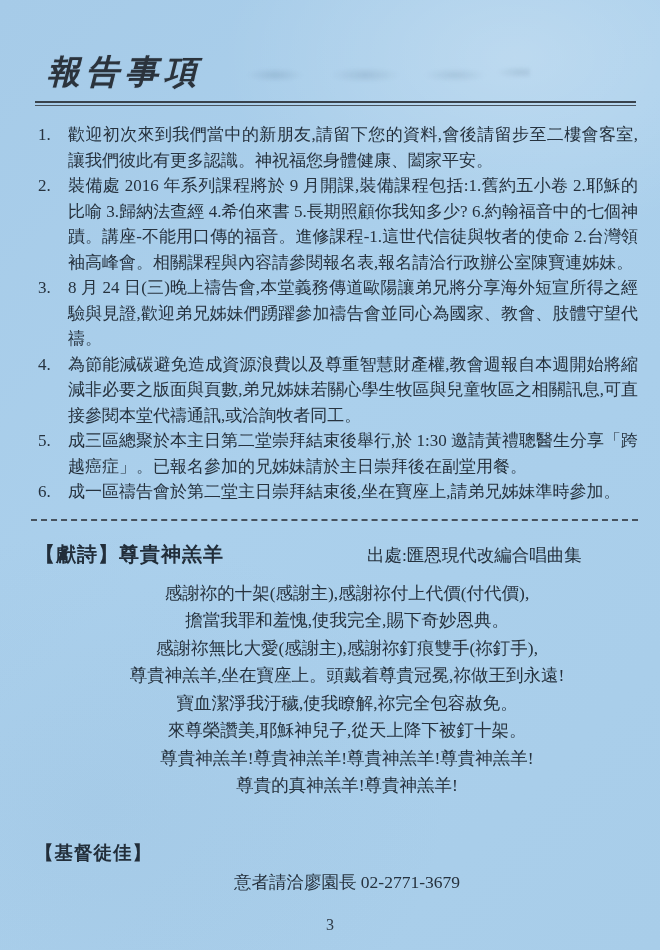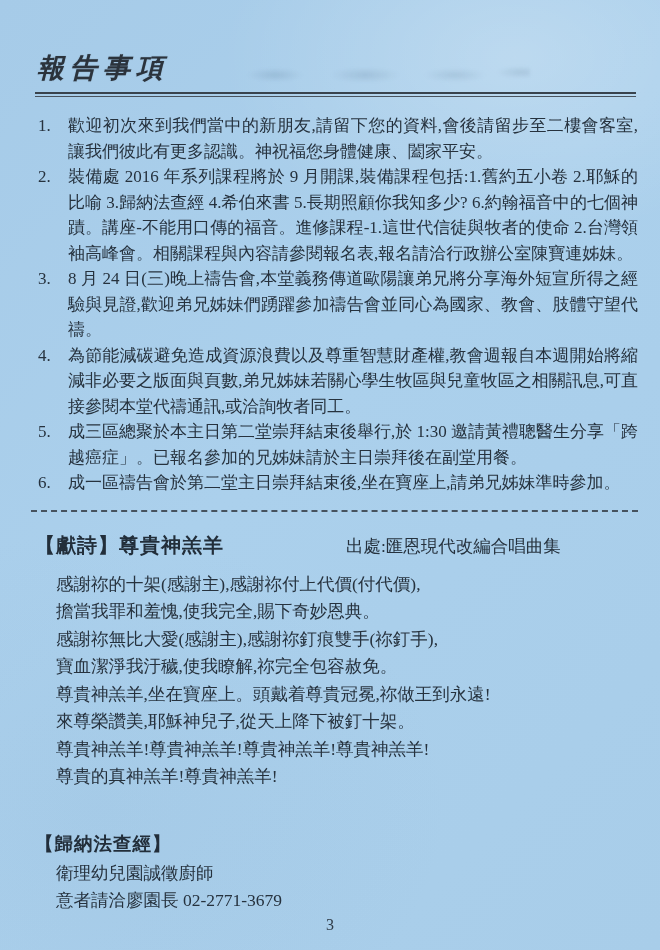--- a/index.html
+++ b/index.html
@@ -24,22 +24,22 @@
     box-sizing: border-box;
   }
   .content {
     position: absolute;
     left: 35px;
     right: 22px;
     top: 0;
   }
   
   .doc-title {
-    margin: 50px 0 6px 2px;
-    font-size: 27px;
+    margin: 50px 0 6px 12px;
+    font-size: 33px;
     font-weight: bold;
     font-style: italic;
     letter-spacing: 6px;
     color: #2b333c;
     text-shadow: 0 0 1px rgba(43,51,60,0.4);
   }
   .title-rule {
     height: 2px;
     border-top: 2.5px solid #39434d;
     border-bottom: 1.5px solid #4a545e;
@@ -95,29 +95,30 @@
     gap: 44px;
   }
   .hymn-title {
     font-size: 20px;
     font-weight: bold;
     letter-spacing: 1px;
     color: #222e3a;
   }
   .hymn-source {
     font-size: 17.5px;
-    margin-left: 78px;
+    margin-left: 99px;
   }
   .hymn-lines {
     margin: 12px 0 0 21px;
   }
   .hymn-lines p, .news-lines p {
     margin: 0;
     font-size: 17.5px;
     line-height: 27.5px;
+    text-align: center;
   }
   
   .news {
     margin-top: 40px;
   }
   .news-title {
     font-size: 18.5px;
     font-weight: bold;
     letter-spacing: 1px;
     color: #222e3a;
@@ -181,32 +182,31 @@
 
     <div class="hymn">
       <div class="hymn-header">
         <span class="hymn-title">【獻詩】尊貴神羔羊</span>
         <span class="hymn-source">出處:匯恩現代改編合唱曲集</span>
       </div>
       <div class="hymn-lines">
         <p>感謝祢的十架(感謝主),感謝祢付上代價(付代價),</p>
         <p>擔當我罪和羞愧,使我完全,賜下奇妙恩典。</p>
         <p>感謝祢無比大愛(感謝主),感謝祢釘痕雙手(祢釘手),</p>
+        <p>尊貴神羔羊,坐在寶座上。頭戴着尊貴冠冕,祢做王到永遠!</p>
         <p>寶血潔淨我汙穢,使我瞭解,祢完全包容赦免。</p>
-        <p>尊貴神羔羊,坐在寶座上。頭戴着尊貴冠冕,祢做王到永遠!</p>
         <p>來尊榮讚美,耶穌神兒子,從天上降下被釘十架。</p>
         <p>尊貴神羔羊!尊貴神羔羊!尊貴神羔羊!尊貴神羔羊!</p>
         <p>尊貴的真神羔羊!尊貴神羔羊!</p>
       </div>
     </div>
 
     <div class="news">
-      <div class="news-title">【歸納法查經】</div>
+      <div class="news-title">【基督徒佳】</div>
       <div class="news-lines">
-        <p>衛理幼兒園誠徵廚師</p>
         <p>意者請洽廖園長 02-2771-3679</p>
       </div>
     </div>
 
   </div>
 
   <div class="page-num">3</div>
 </div>
 
 </body></html>

